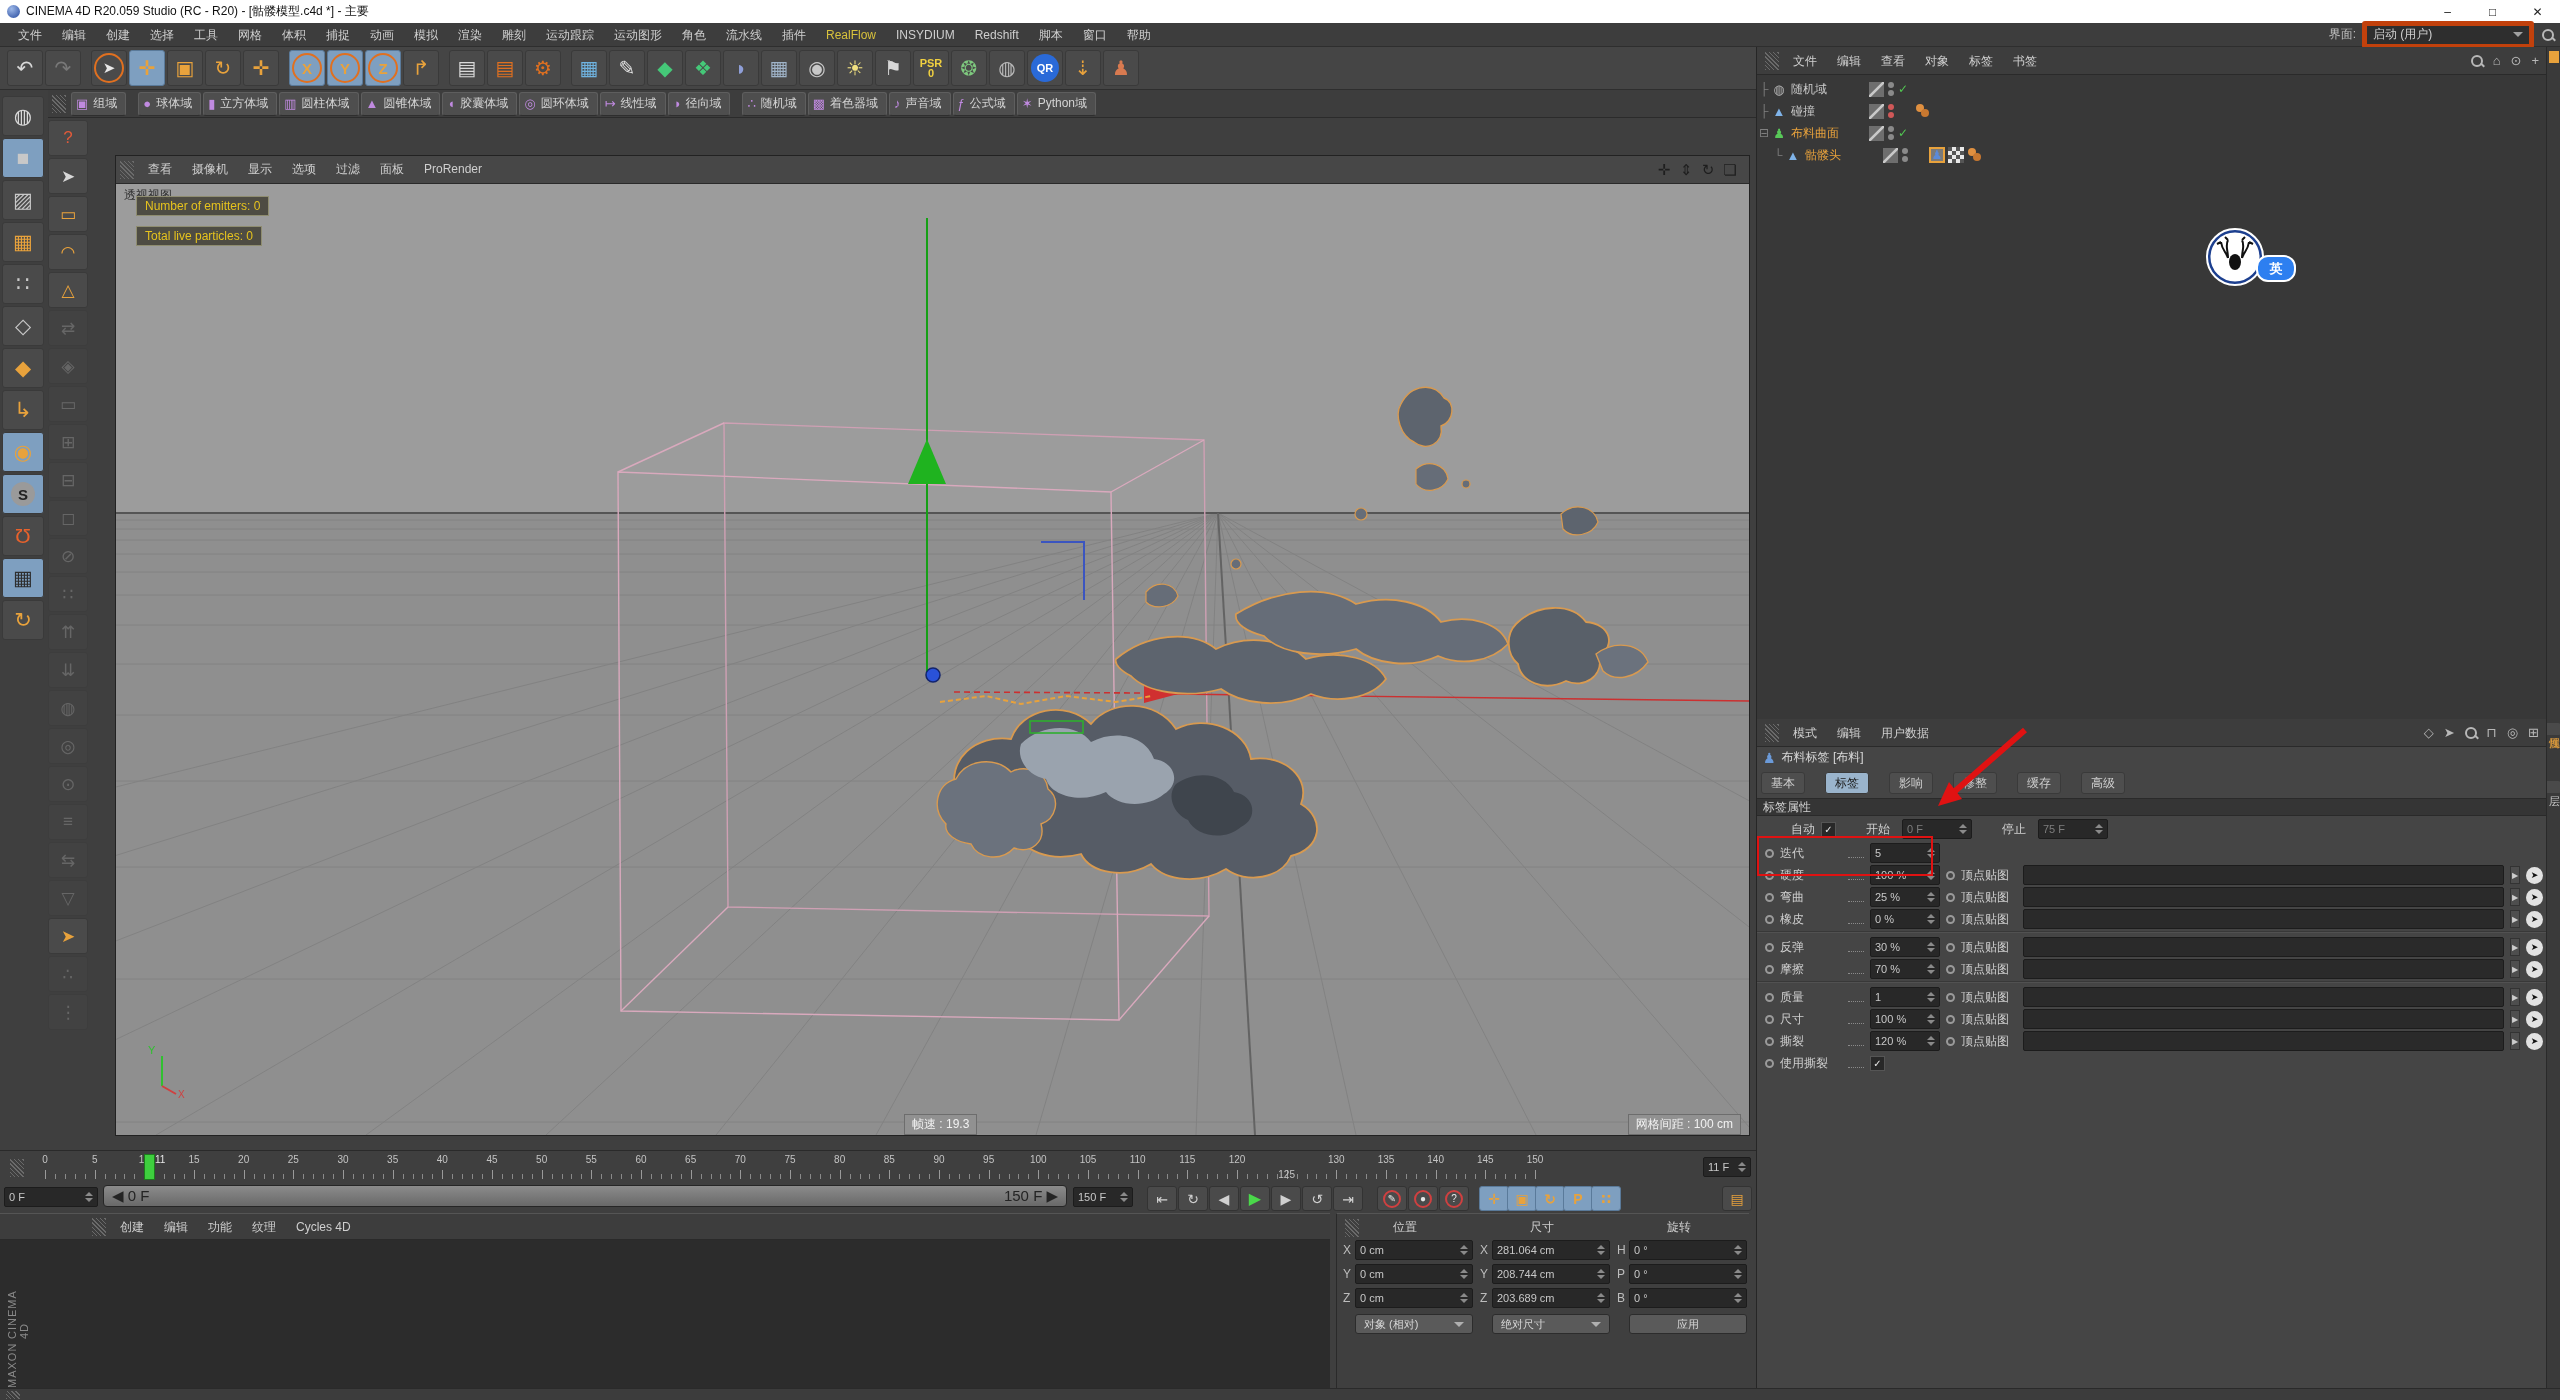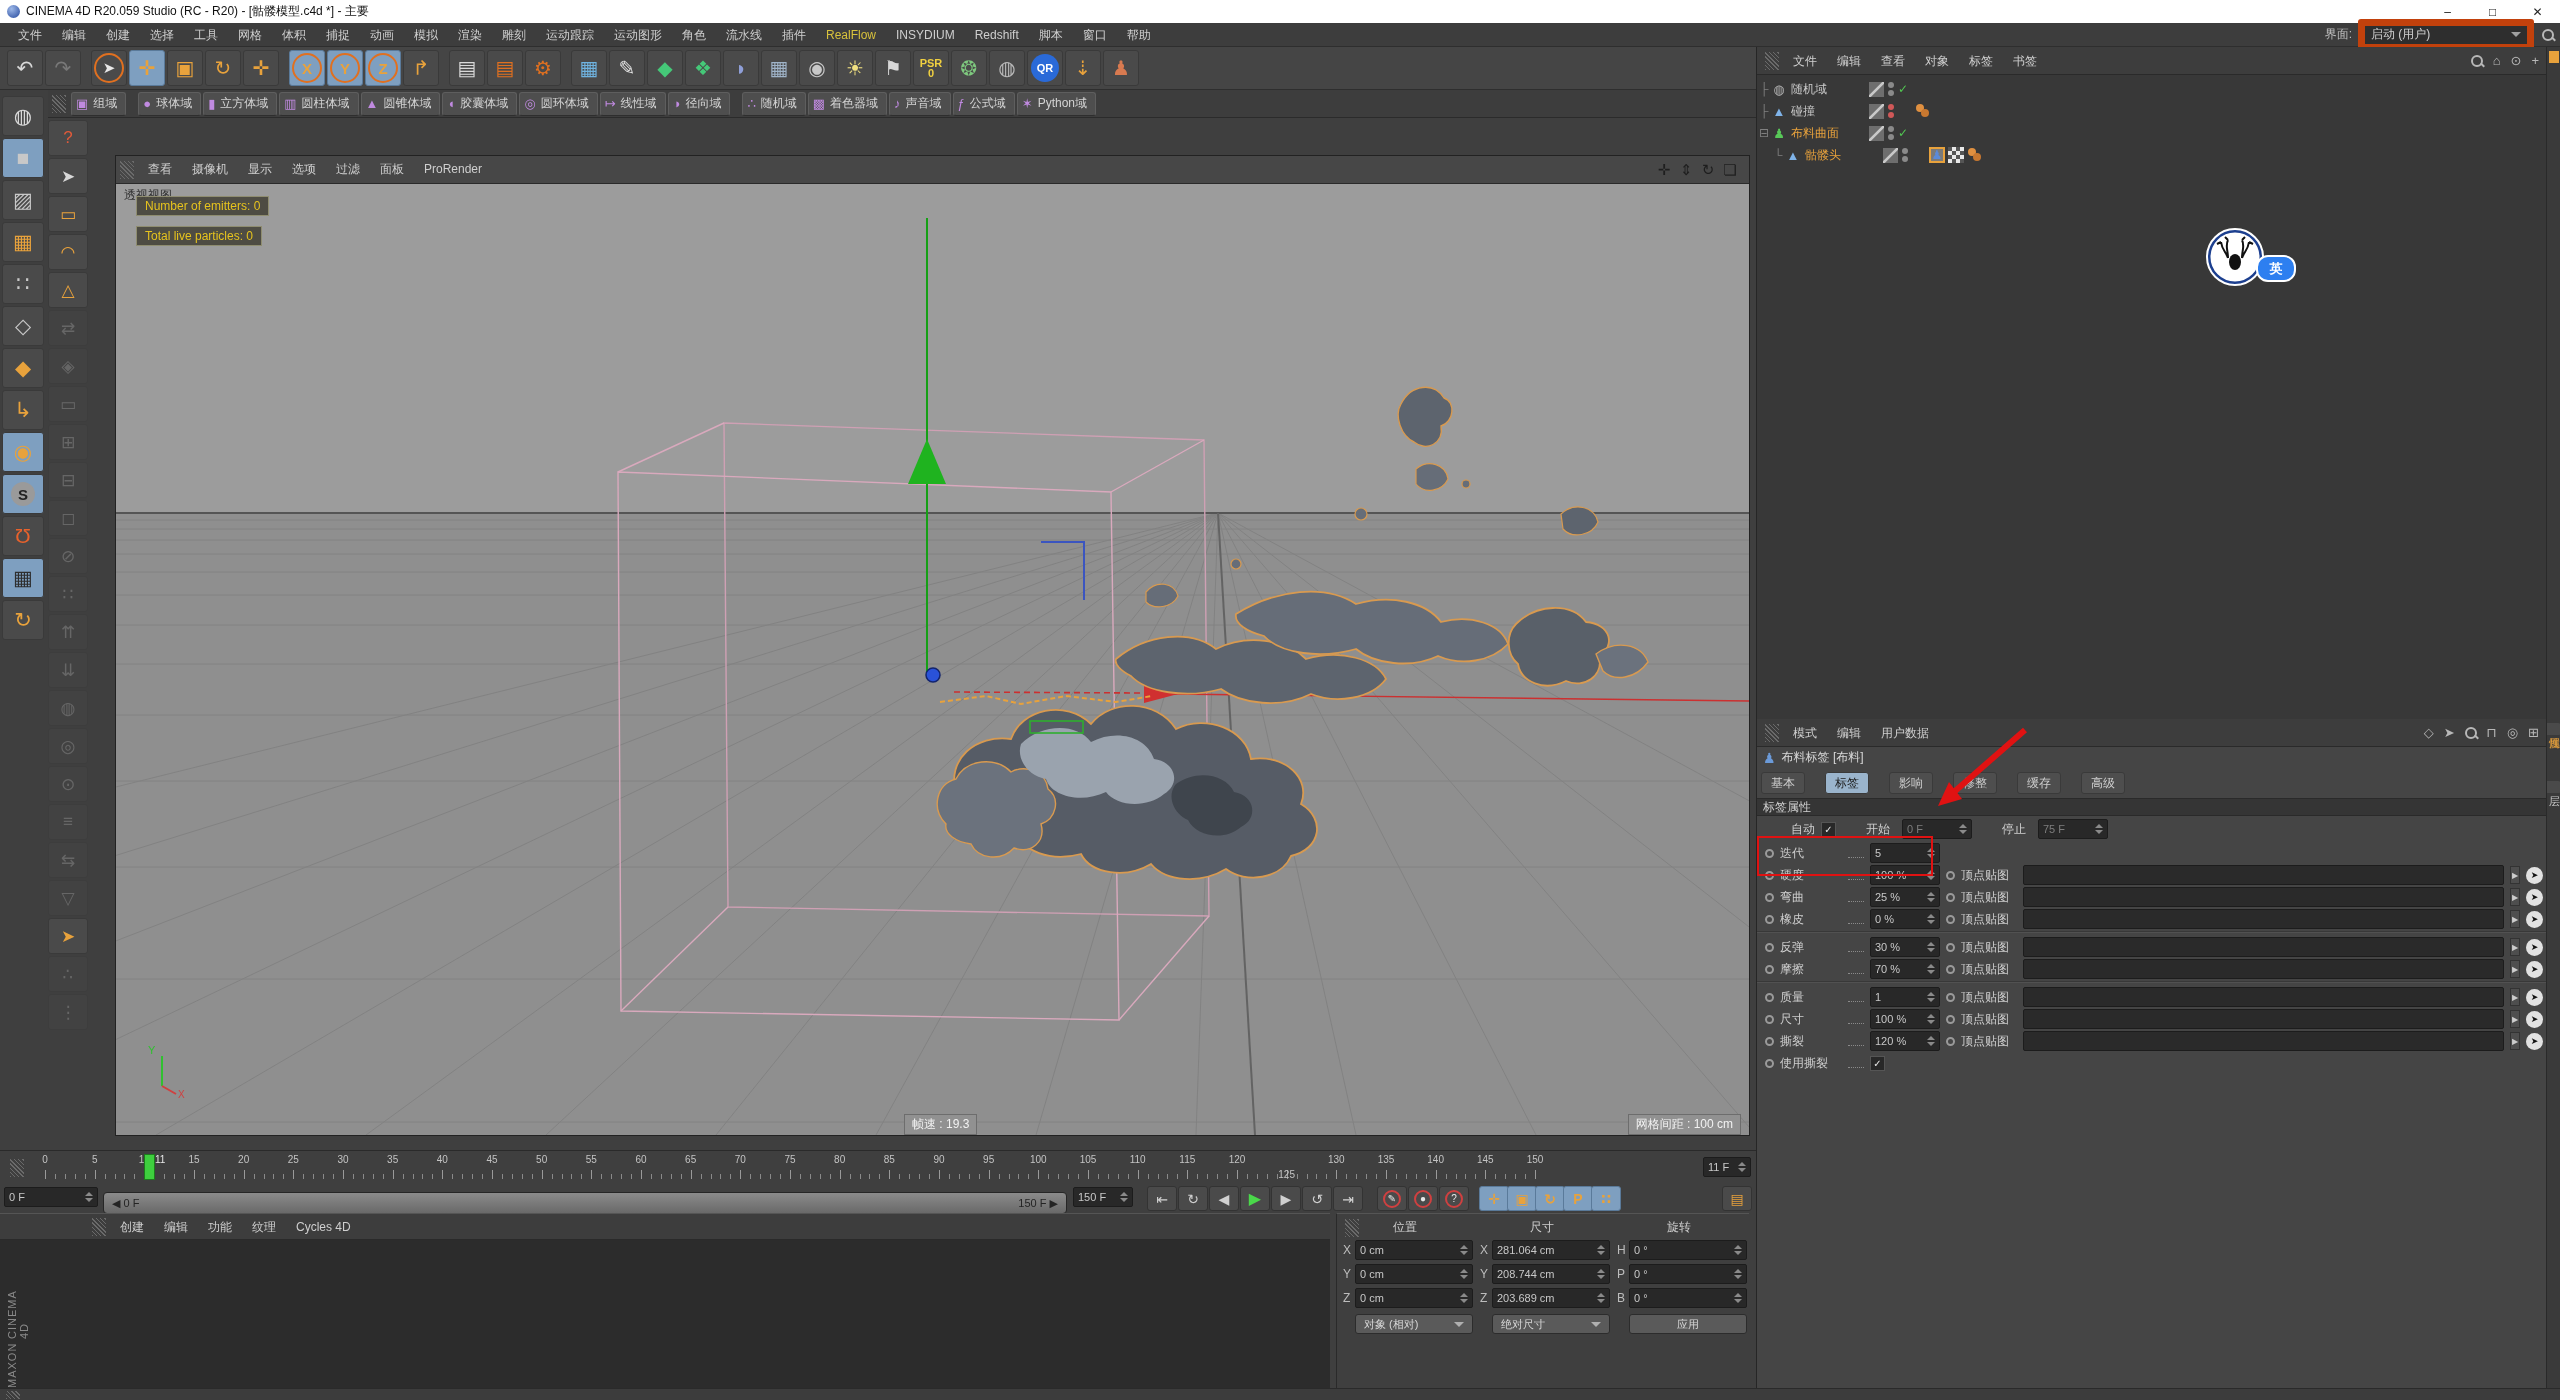--- a/index.html
+++ b/index.html
@@ -14,21 +14,21 @@
   #titlebar .ttl{font-size:12px;color:#111;}
   #titlebar .winbtns{margin-left:auto;display:flex;height:23px;}
   .winbtn{width:45px;height:23px;display:flex;align-items:center;justify-content:center;color:#222;font-size:12px;}
   
   #menubar{left:0;top:23px;width:2560px;height:24px;background:#3d3d3d;border-bottom:1px solid #2e2e2e;
       display:flex;align-items:center;padding-left:8px;box-sizing:border-box;}
   .menu-item{padding:0 10px;color:#cfcfcf;line-height:24px;white-space:nowrap;}
   .menu-item.hl{color:#d8c23c;}
   #iface{margin-left:auto;display:flex;align-items:center;margin-right:6px;}
   #iface .lbl{color:#bdbdbd;margin-right:6px;}
-  #iface .drop{width:150px;height:18px;background:#2e2e2e;border:7px solid #c2410c;border-radius:3px;
+  #iface .drop{width:150px;height:18px;background:#2e2e2e;border:5px solid #c2410c;border-radius:3px;
       display:flex;align-items:center;justify-content:space-between;padding:0 6px;color:#d0d0d0;}
   #iface .drop .caret{width:0;height:0;border-left:5px solid transparent;border-right:5px solid transparent;border-top:5px solid #a0a0a0;}
   .css-search{width:12px;height:12px;position:relative;display:inline-block;}
   .css-search:before{content:"";position:absolute;left:0;top:0;width:8px;height:8px;border:2px solid #b8b8b8;border-radius:50%;}
   .css-search:after{content:"";position:absolute;left:9px;top:9px;width:5px;height:2px;background:#b8b8b8;transform:rotate(45deg);}
   
   #toolbar1{left:0;top:47px;width:2560px;height:43px;background:#454545;border-bottom:1px solid #2e2e2e;
       display:flex;align-items:center;padding-left:6px;box-sizing:border-box;}
   .tbtn{width:36px;height:36px;margin:0 1px;border-radius:3px;display:flex;align-items:center;justify-content:center;
       font-size:20px;position:relative;background:#4a4a4a;border:1px solid #3a3a3a;box-sizing:border-box;}
@@ -74,23 +74,23 @@
   .ticklabel{position:absolute;top:3px;font-size:10px;color:#c4c4c4;transform:translateX(-50%);}
   #playhead{position:absolute;top:3px;height:26px;background:#3ecf3e;border:1px solid #1d7a1d;box-sizing:border-box;}
   .spin{height:20px;background:#282828;border:1px solid #1c1c1c;border-radius:2px;color:#c8c8c8;
       display:flex;align-items:center;justify-content:space-between;padding:0 4px;box-sizing:border-box;font-size:11px;}
   .spin.dis{color:#7d7d7d;}
   .arr{display:flex;flex-direction:column;row-gap:2px;margin-left:4px;}
   .arr i{width:0;height:0;border-left:4px solid transparent;border-right:4px solid transparent;display:block;}
   .arr .up{border-bottom:4px solid #8a8a8a;}
   .arr .dn{border-top:4px solid #8a8a8a;}
   #powerrow{left:0;top:1184px;width:1756px;height:29px;background:#3f3f3f;}
-  #rangetrack{position:absolute;left:103px;top:8px;width:964px;height:22px;border-radius:4px;border:1px solid #262626;
+  #rangetrack{position:absolute;left:103px;top:1px;width:964px;height:22px;border-radius:4px;border:1px solid #262626;
       background:linear-gradient(#8b8b8b,#696969);display:flex;align-items:center;justify-content:space-between;
-      padding:0 8px;color:#242424;font-size:11px;box-sizing:border-box;text-align:right;}
+      padding:0 8px;color:#242424;font-size:15px;box-sizing:border-box;text-align:right;}
   .transbtn{position:absolute;top:2px;width:30px;height:25px;background:#4a4a4a;border:1px solid #333;border-radius:3px;
       display:flex;align-items:center;justify-content:center;color:#d0d0d0;font-size:14px;box-sizing:border-box;}
   .transbtn.play{color:#4ad84a;font-size:16px;}
   .transbtn.red{color:#fff;}
   .transbtn.red .rc{width:18px;height:18px;border-radius:50%;border:2px solid #d04040;color:#e8e8e8;font-size:10px;
       display:flex;align-items:center;justify-content:center;box-sizing:border-box;}
   .transbtn.blue{background:#7e9fc0;border-color:#5a7a9a;color:#e8a23c;font-weight:bold;}
   
   #matpanel{left:0;top:1213px;width:1330px;height:175px;background:#2c2c2c;border-top:1px solid #555;}
   #matmenu{position:absolute;left:0;top:0;width:1330px;height:26px;background:#3d3d3d;border-bottom:1px solid #2a2a2a;

